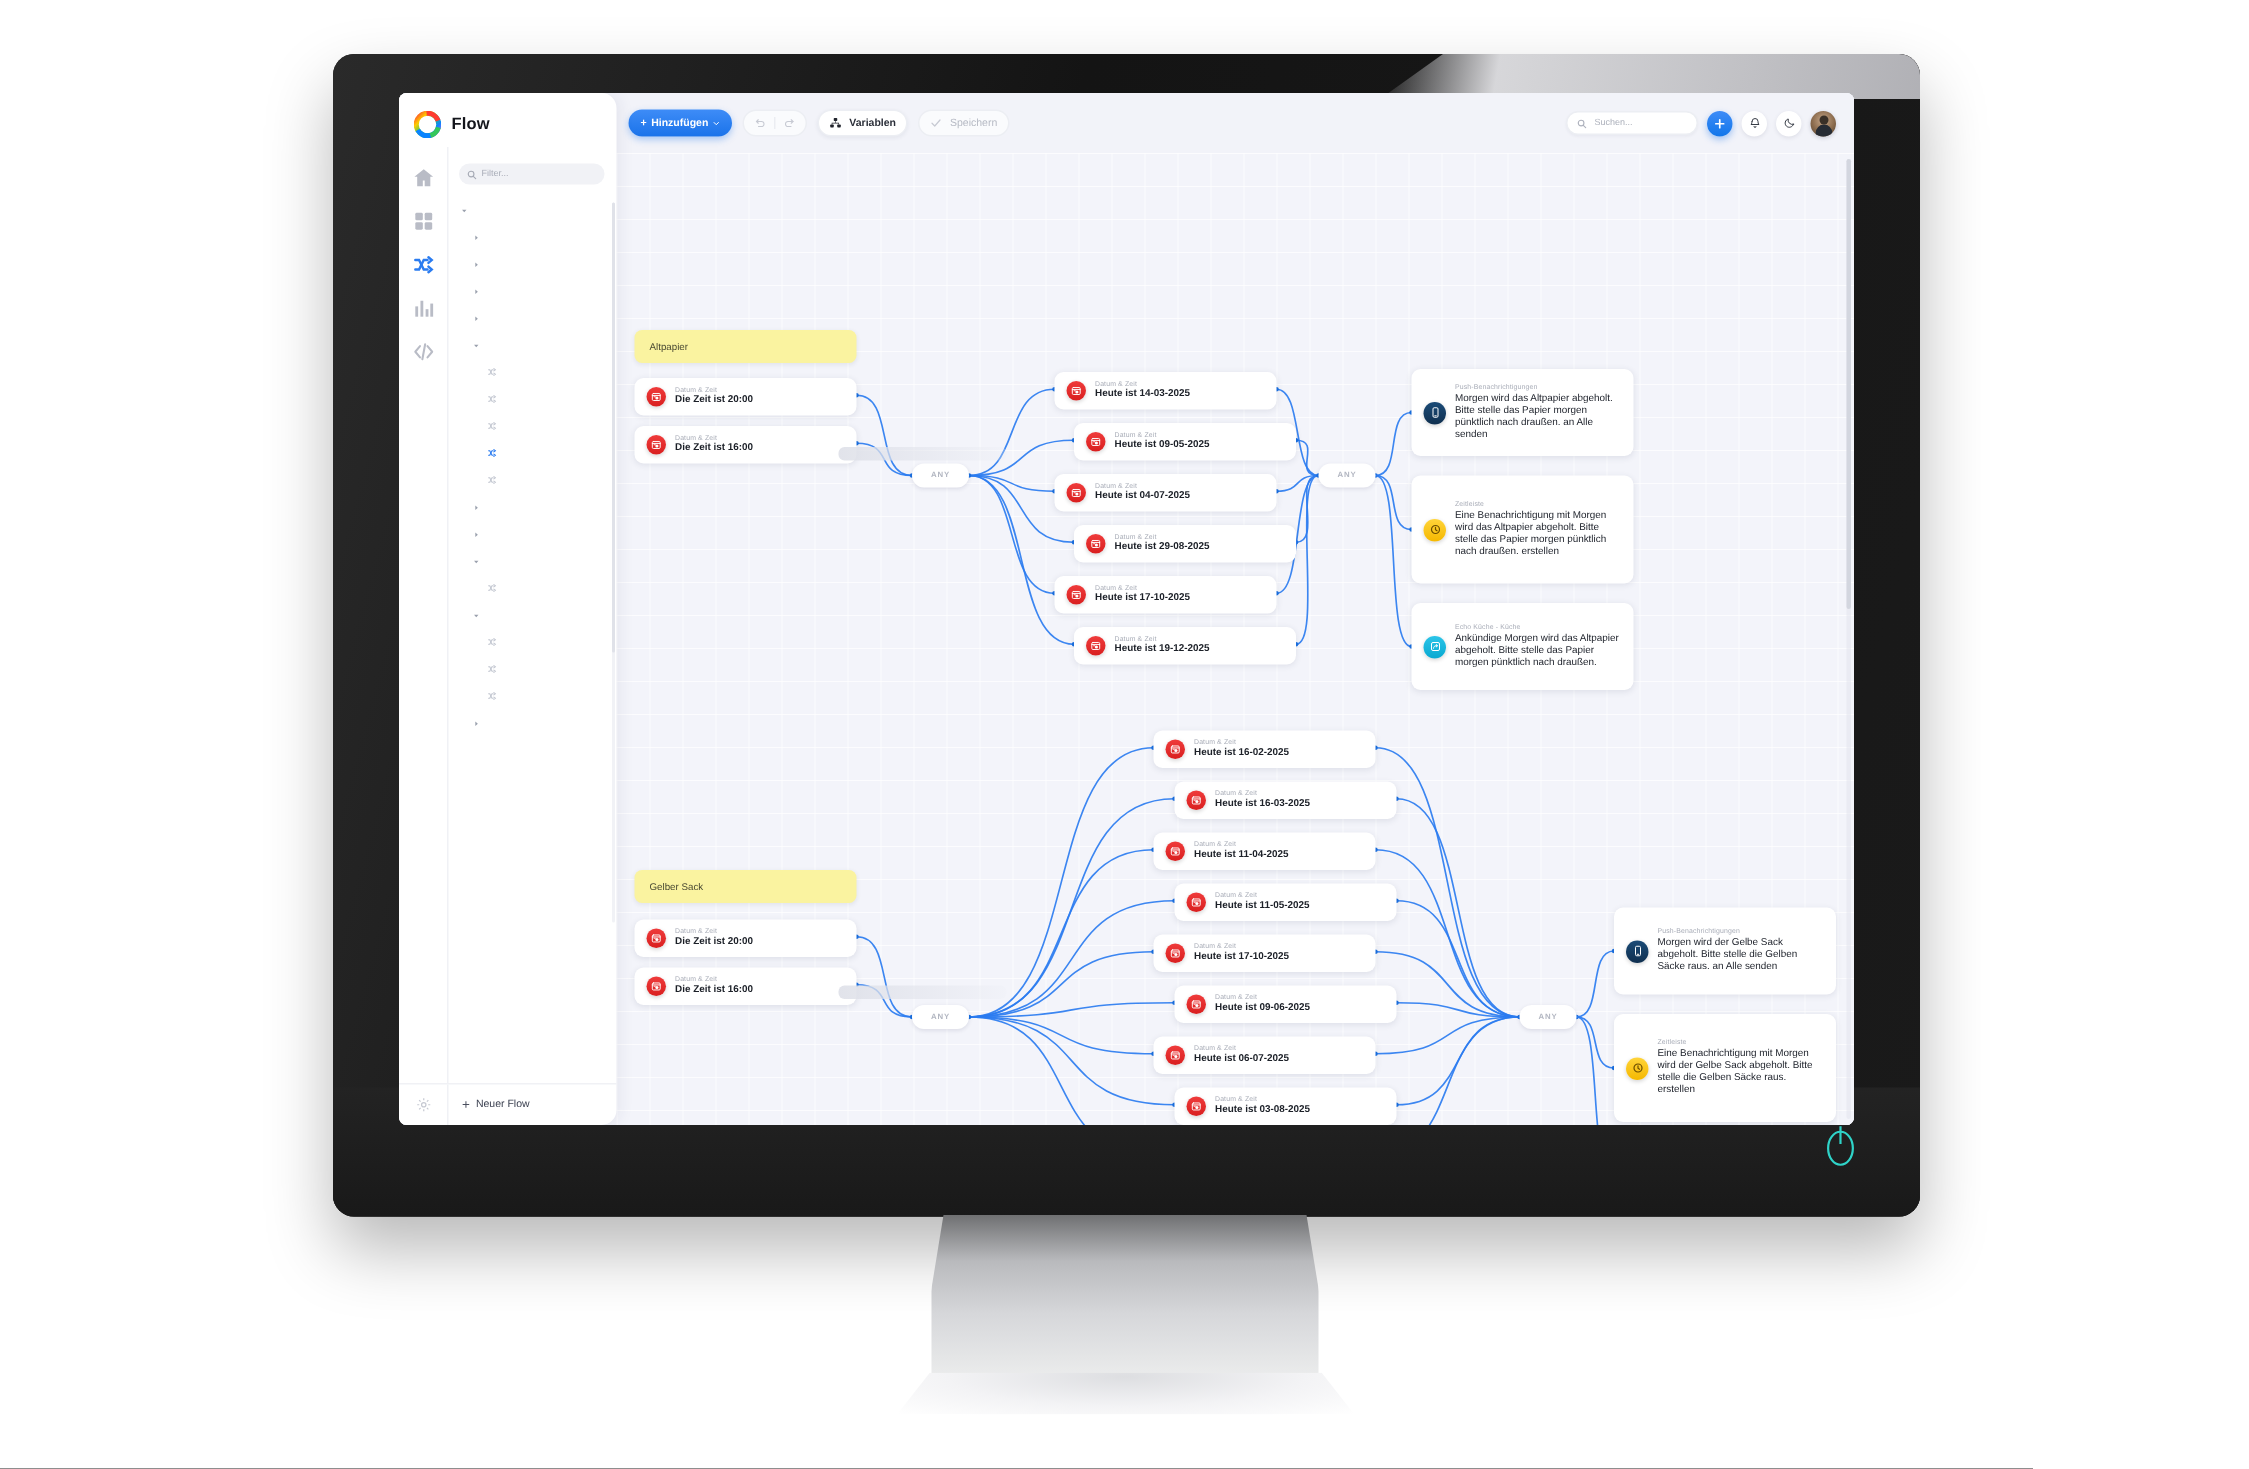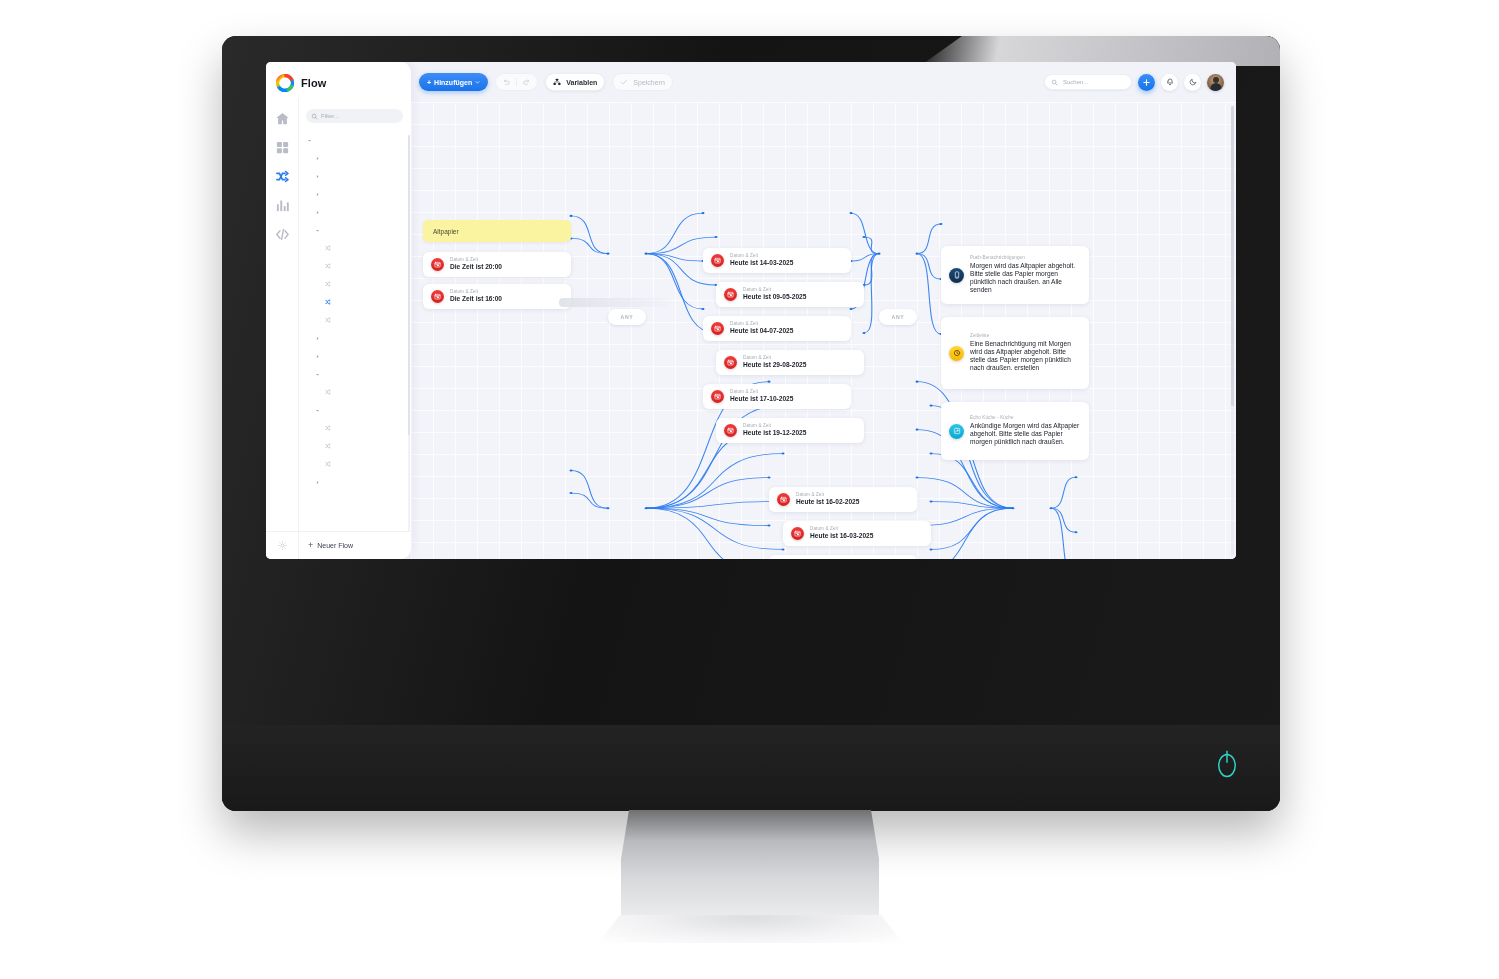--- a/index.html
+++ b/index.html
@@ -32,21 +32,21 @@
   .monitor-chin{
     position:absolute; left:0; bottom:0; width:100%; height:86px;
     border-bottom-left-radius:14px; border-bottom-right-radius:14px;
     background:linear-gradient(180deg,#232323,#191919);
   }
   .power-icon{
     position:absolute; right:42px; bottom:32px; width:22px; height:30px;
     color:#2fd3c8;
   }
   .screen{
-    position:absolute; left:44px; top:26px; width:970px; height:497px;
+    position:absolute; left:44px; top:26px; width:970px; height:688px;
     background:#f4f5fa; border-radius:5px; overflow:hidden;
   }
   .monitor-stand{
     position:absolute; left:621px; top:810px; width:258px; height:110px;
     background:linear-gradient(180deg,#6f7072 0%,#b9babd 28%,#d6d7da 60%,#eceded 100%);
     clip-path:polygon(8px 0, 250px 0, 268px 110px, -10px 110px);
   }
   .monitor-foot{
     position:absolute; left:598px; top:915px; width:305px; height:28px;
     background:radial-gradient(ellipse at 50% 10%, #dddee1 0%, #f3f3f5 55%, #ffffff 100%);

